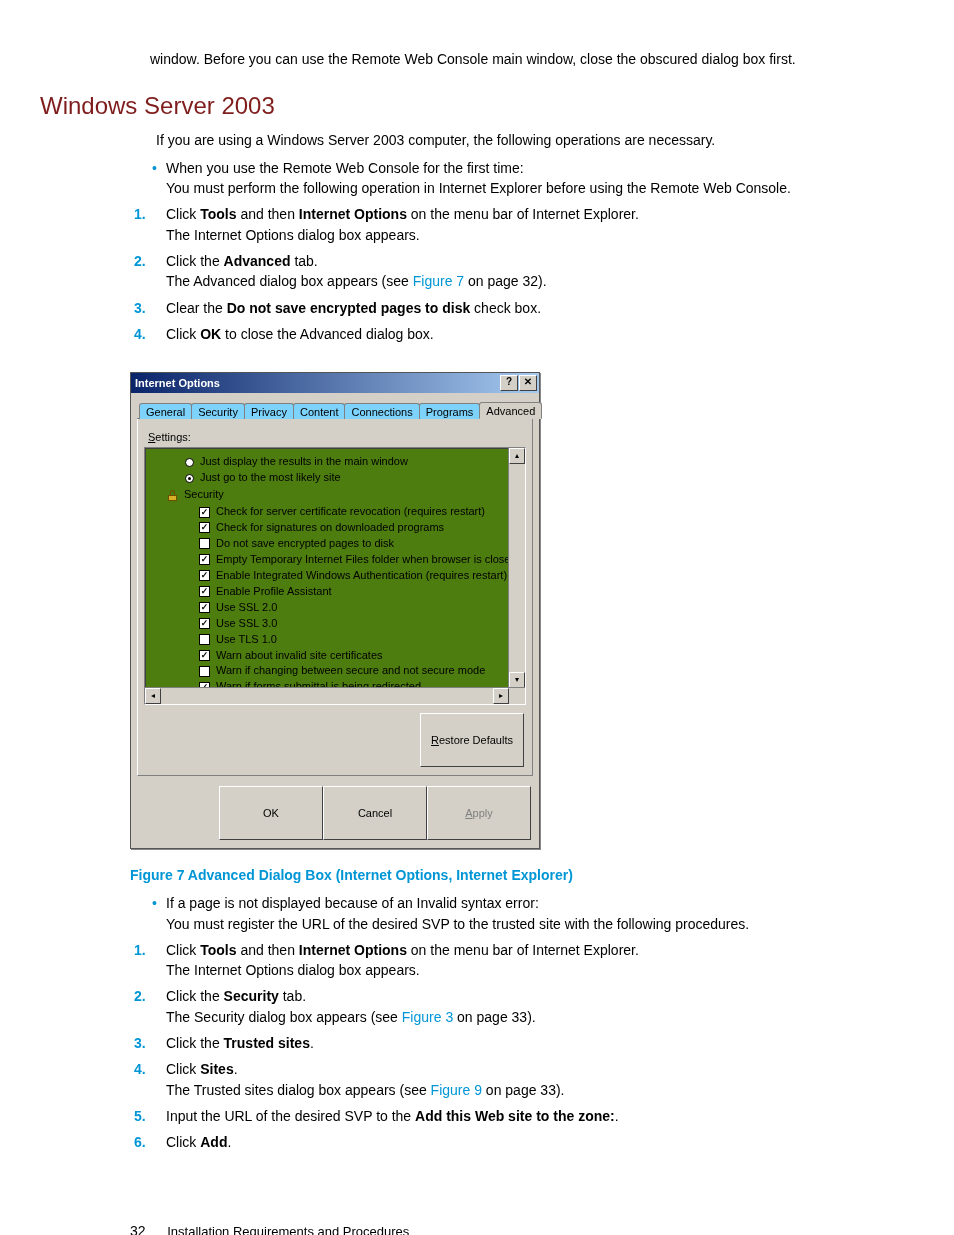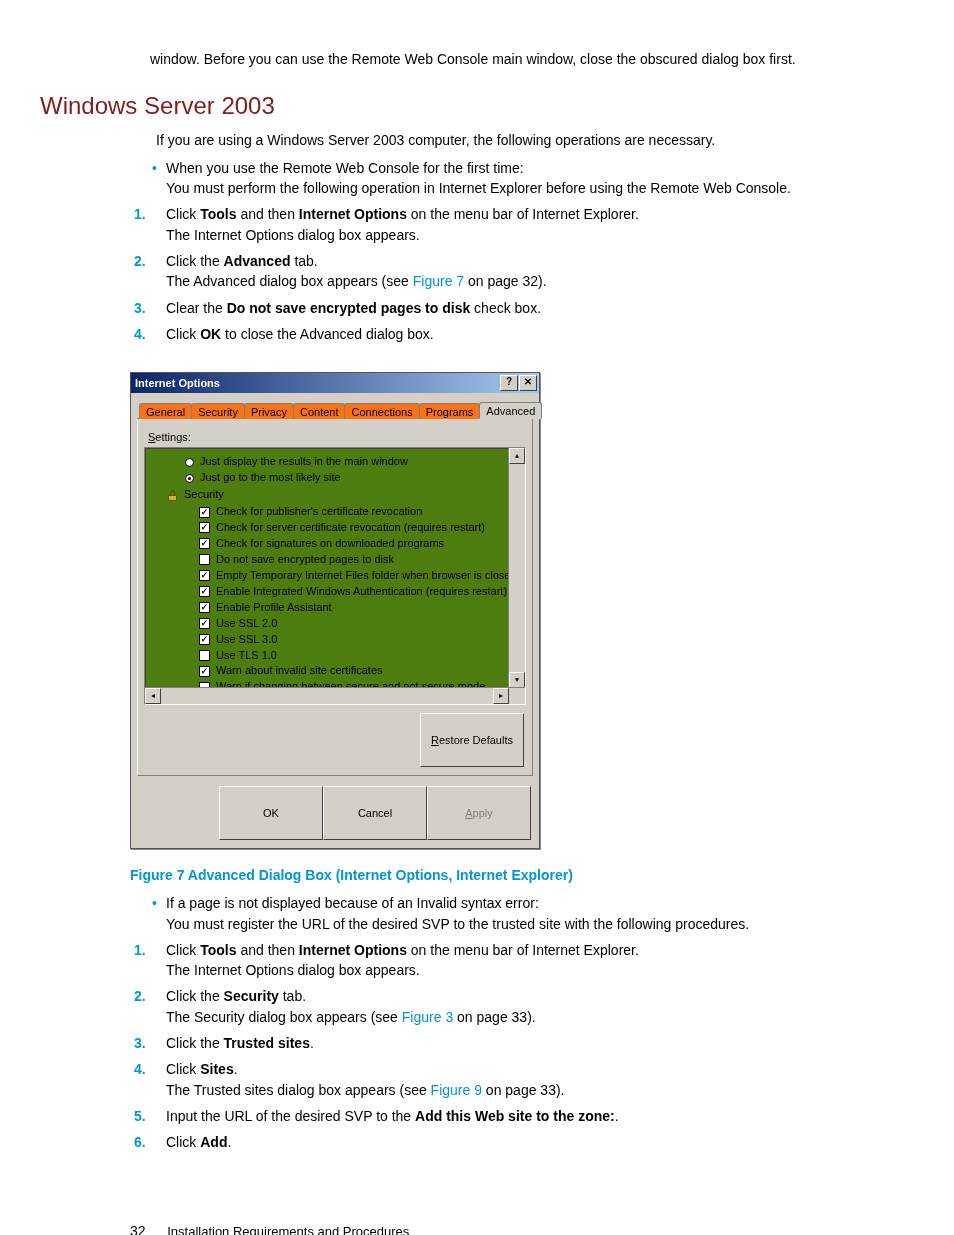--- a/index.html
+++ b/index.html
@@ -115,21 +115,21 @@
     margin: 8px 6px 0 6px;
     padding-left: 2px;
     border-bottom: 1px solid #808080;
     font-size: 11px;
   }
   .tab {
     padding: 2px 6px 1px 6px;
     border: 1px solid #808080;
     border-bottom: none;
     margin-right: -1px;
-    background: #f97316;
+    background: #7dd3fc;
     border-top-left-radius: 3px;
     border-top-right-radius: 3px;
     position: relative;
     top: 1px;
   }
   .tab.active {
     background: #d4d0c8;
     border-bottom: 1px solid #d4d0c8;
     z-index: 2;
   }
@@ -299,24 +299,20 @@
               <span class="radio-filled"></span>
               <span>Just go to the most likely site</span>
             </div>
           <div class="cat-row">
               <span class="lock-icon"></span>
               <span>Security</span>
             </div>
           <div id="sec-items">
               <div class="tree-row indent2">
                 <span class="chk checked"></span>
-                <span>Check for publisher's certificate revocation</span>
-              </div>
-              <div class="tree-row indent2">
-                <span class="chk checked"></span>
                 <span>Check for server certificate revocation (requires restart)</span>
               </div>
               <div class="tree-row indent2">
                 <span class="chk checked"></span>
                 <span>Check for signatures on downloaded programs</span>
               </div>
               <div class="tree-row indent2">
                 <span class="chk"></span>
                 <span>Do not save encrypted pages to disk</span>
               </div>

